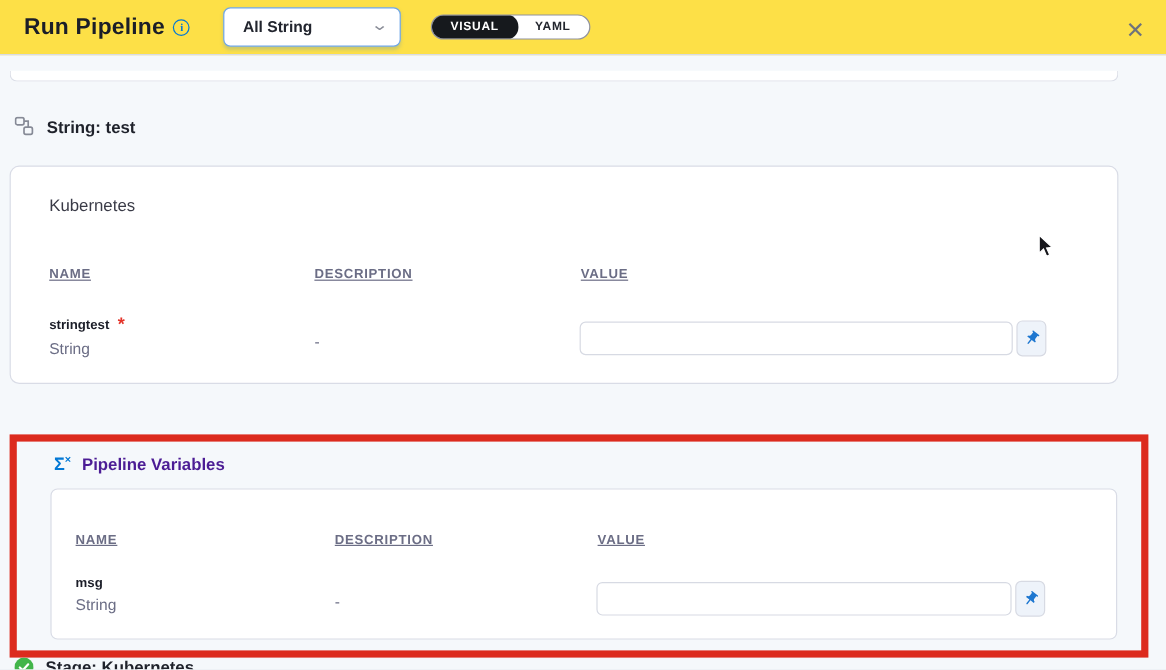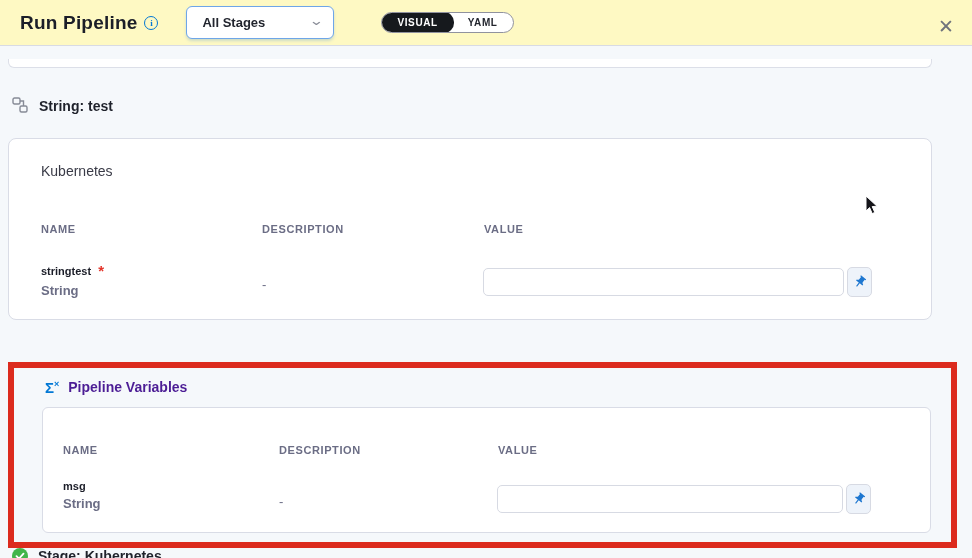--- a/index.html
+++ b/index.html
@@ -10,21 +10,21 @@
     position: relative;
     width: 972px; height: 558px;
     background: #f5f8fb;
     overflow: hidden;
     margin: 0 auto;
   }
 
   
   .header {
     position: absolute; top: 0; left: 0; right: 0; height: 46px;
-    background: #fef9c3;
+    background: #fde047;
     border-bottom: 1px solid #d8dbe4;
     display: flex; align-items: center;
     padding: 0 20px;
   }
   .title { font-size: 19px; font-weight: bold; color: #1b1e28; letter-spacing: 0.2px; }
   .info-icon {
     width: 14px; height: 14px; margin-left: 7px; flex: 0 0 auto;
     border: 1.4px solid #0278d5; border-radius: 50%;
     color: #0278d5; font-size: 9px; font-weight: bold;
     display: flex; align-items: center; justify-content: center;
@@ -38,21 +38,21 @@
     border-radius: 6px;
     box-shadow: 0 2px 3px rgba(60,130,220,0.25);
     display: flex; align-items: center;
     padding: 0 12px 0 15px;
     cursor: pointer;
   }
   .stage-select-label { font-size: 13px; font-weight: bold; color: #22252e; flex: 1; }
   .chevron { color: #8a8d98; font-size: 13px; line-height: 1; transform: scaleX(1.4); margin-top: -4px; }
 
   .view-toggle {
-    margin-left: 47px;
+    margin-left: 25px;
     height: 21px;
     border: 1px solid #90929e;
     border-radius: 11px;
     background: #ffffff;
     display: flex; align-items: stretch;
     overflow: hidden;
     justify-content: space-between;
   }
   .toggle-seg {
     display: flex; align-items: center; justify-content: center;
@@ -90,24 +90,24 @@
   
   .card {
     position: absolute;
     background: #ffffff;
     border: 1px solid #d9dce6;
     border-radius: 8px;
   }
   .variables-card { left: 8px; top: 138px; width: 924px; height: 182px; }
   .card-title { position: absolute; left: 32px; top: 24px; font-size: 14px; font-weight: 500; color: #3a3b47; }
 
-  .col-header { font-size: 11px; font-weight: bold; letter-spacing: 0.6px; color: #6b6d85; position: absolute; }
+  .col-header { font-size: 11px; font-weight: bold; letter-spacing: 0.6px; color: #6b6d85; position: absolute; text-decoration: underline; }
   .var-name { font-size: 11px; font-weight: bold; color: #1b1d28; }
   .required-star { color: #e4342a; font-size: 15px; font-weight: bold; margin-left: 7px; position: relative; top: 1px; }
-  .var-type { font-size: 13px; color: #6b6d85; margin-top: 4px; font-weight: bold; }
+  .var-type { font-size: 13px; color: #6b6d85; margin-top: 4px; }
   .dash { font-size: 13px; color: #6b6d85; }
 
   .value-group { display: flex; align-items: center; gap: 3px; position: absolute; }
   .value-input {
     width: 361px; height: 28px;
     border: 1px solid #d7dae3; border-radius: 5px;
     background: #ffffff;
     font-size: 13px; color: #22252e; padding: 0 8px;
     outline: none;
   }
@@ -147,21 +147,21 @@
 </head>
 <body>
 
 <div class="dialog">
 
   <div class="header">
     <span class="title">Run Pipeline</span>
     <span class="info-icon">i</span>
 
     <div class="stage-select">
-      <span class="stage-select-label">All Stages</span>
+      <span class="stage-select-label">All String</span>
       <span class="chevron">⌄</span>
     </div>
 
     <div class="view-toggle">
       <span class="toggle-seg active">VISUAL</span>
       <span class="toggle-seg inactive">YAML</span>
     </div>
 
     <span class="close-btn">✕</span>
   </div>

